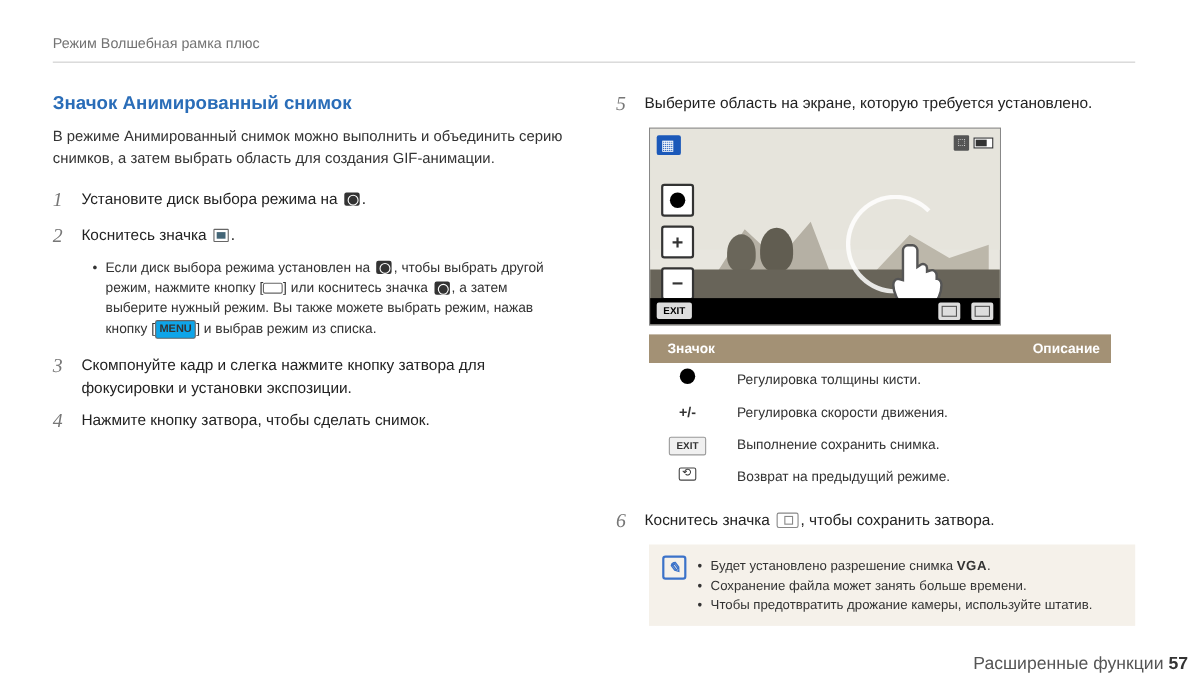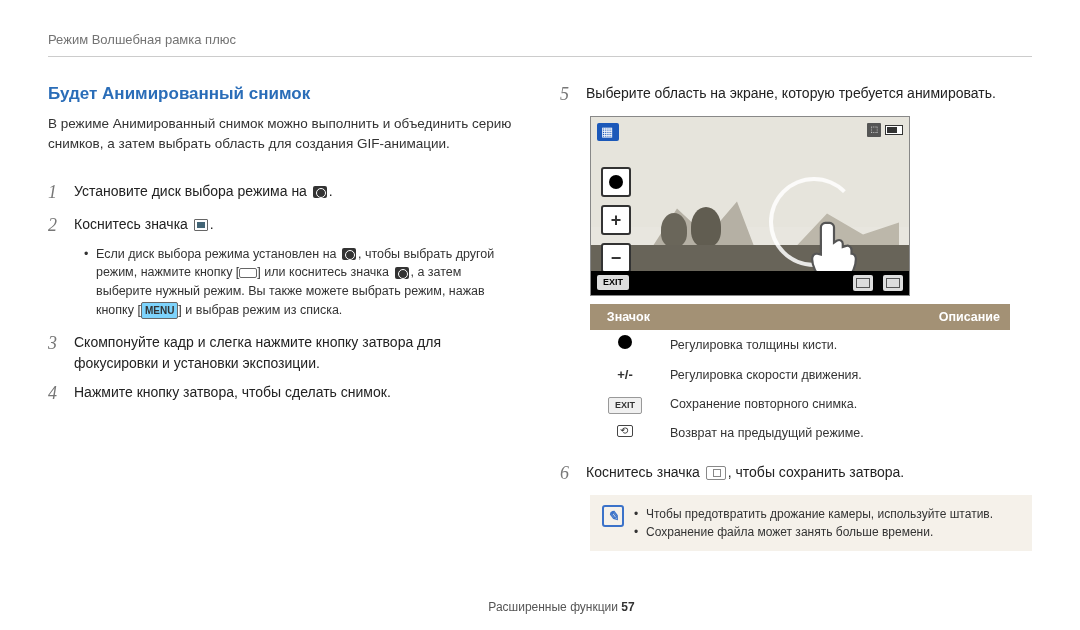--- a/index.html
+++ b/index.html
@@ -28,21 +28,21 @@
   .col {
     flex: 1;
     min-width: 0;
   }
   .section-title {
     color: #2a6db8;
     font-weight: bold;
     font-size: 17px;
     margin-bottom: 8px;
   }
-  .intro { margin-bottom: 24px; }
+  .intro { margin-bottom: 13px; }
   .step {
     display: flex;
     gap: 10px;
     margin-bottom: 6px;
   }
   .step-num {
     font-style: italic;
     font-family: Georgia, serif;
     font-size: 18px;
     color: #777;
@@ -96,21 +96,21 @@
     content:""; position:absolute; top:2px; left:2px;
     width:8px; height:6px; background:#467;
   }
   .icon-menu-btn {
     display:inline-block;
     border:1px solid #666;
     border-radius:2px;
     padding:0 3px;
     font-size:10px;
     font-weight:bold;
-    background:#7dd3fc;
+    background:#0ea5e9;
     vertical-align:middle;
   }
   .icon-rect {
     display:inline-block; width:18px; height:10px; border:1px solid #666; border-radius:2px; vertical-align:middle;
   }
   
   .screenshot {
     width: 320px;
     height: 180px;
     border: 1px solid #888;
@@ -186,36 +186,36 @@
     width:22px; height:22px; border:2px solid #3b72c9; border-radius:3px;
     color:#3b72c9; font-weight:bold; text-align:center; line-height:18px;
     font-style:italic; font-size:14px; flex-shrink:0;
   }
   .note-list .bullet-item { font-size:12px; }
   .vga { font-weight:bold; font-family:"Arial Black",sans-serif; letter-spacing:0.5px; }
   .footer {
     position:absolute;
     bottom:14px;
     left:0; right:0;
-    text-align:center;
-    font-size:12px;
+    text-align:right;
+    font-size:16px;
     color:#555;
     margin-left:43px;
   }
   .footer b { font-weight:bold; color:#333; }
 </style>
 </head>
 <body>
 
 <div class="header-line">Режим Волшебная рамка плюс</div>
 
 <div class="columns">
 
   <div class="col">
-    <div class="section-title">Будет Анимированный снимок</div>
+    <div class="section-title">Значок Анимированный снимок</div>
     <div class="intro">В режиме Анимированный снимок можно выполнить и объединить серию снимков, а затем выбрать область для создания GIF-анимации.</div>
 
     <div class="step">
       <div class="step-num">1</div>
       <div class="step-text">
         <span>Установите диск выбора режима на</span>
         <span class="inline-icon icon-camera"></span>.
       </div>
     </div>
 
@@ -239,21 +239,21 @@
 
     <div class="step">
       <div class="step-num">4</div>
       <div class="step-text">Нажмите кнопку затвора, чтобы сделать снимок.</div>
     </div>
   </div>
 
   <div class="col">
     <div class="step">
       <div class="step-num">5</div>
-      <div class="step-text">Выберите область на экране, которую требуется анимировать.</div>
+      <div class="step-text">Выберите область на экране, которую требуется установлено.</div>
     </div>
 
     <div class="screenshot">
       <div class="shot-sky"></div>
       <div class="shot-mount"></div>
       <div class="shot-mount2"></div>
       <div class="shot-tree1"></div>
       <div class="shot-tree2"></div>
       <div class="shot-ground"></div>
       <div class="shot-topleft"></div>
@@ -291,42 +291,45 @@
       <tr>
         <td class="col-icon"><span class="tbl-dot"></span></td>
         <td>Регулировка толщины кисти.</td>
       </tr>
       <tr>
         <td class="col-icon"><span class="tbl-pm">+/-</span></td>
         <td>Регулировка скорости движения.</td>
       </tr>
       <tr>
         <td class="col-icon"><span class="tbl-exit">EXIT</span></td>
-        <td>Сохранение повторного снимка.</td>
+        <td>Выполнение сохранить снимка.</td>
       </tr>
       <tr>
         <td class="col-icon"><span class="tbl-back"></span></td>
         <td>Возврат на предыдущий режиме.</td>
       </tr>
     </tbody>
       </table>
 
     <div class="step">
       <div class="step-num">6</div>
       <div class="step-text">
         <span>Коснитесь значка</span>
         <span class="icon-save"></span><span>, чтобы сохранить затвора.</span>
       </div>
     </div>
 
     <div class="notebox">
       <div class="note-icon">✎</div>
       <div class="note-list">
+        <div class="bullet-item">
+          <span>Будет установлено разрешение снимка</span> <span class="vga">VGA</span><span>.</span>
+        </div>
+        <div class="bullet-item">Сохранение файла может занять больше времени.</div>
         <div class="bullet-item">Чтобы предотвратить дрожание камеры, используйте штатив.</div>
-        <div class="bullet-item">Сохранение файла может занять больше времени.</div>
       </div>
     </div>
 
   </div>
 </div>
 
 <div class="footer">
   <span>Расширенные функции  </span><b>57</b>
 </div>
 

